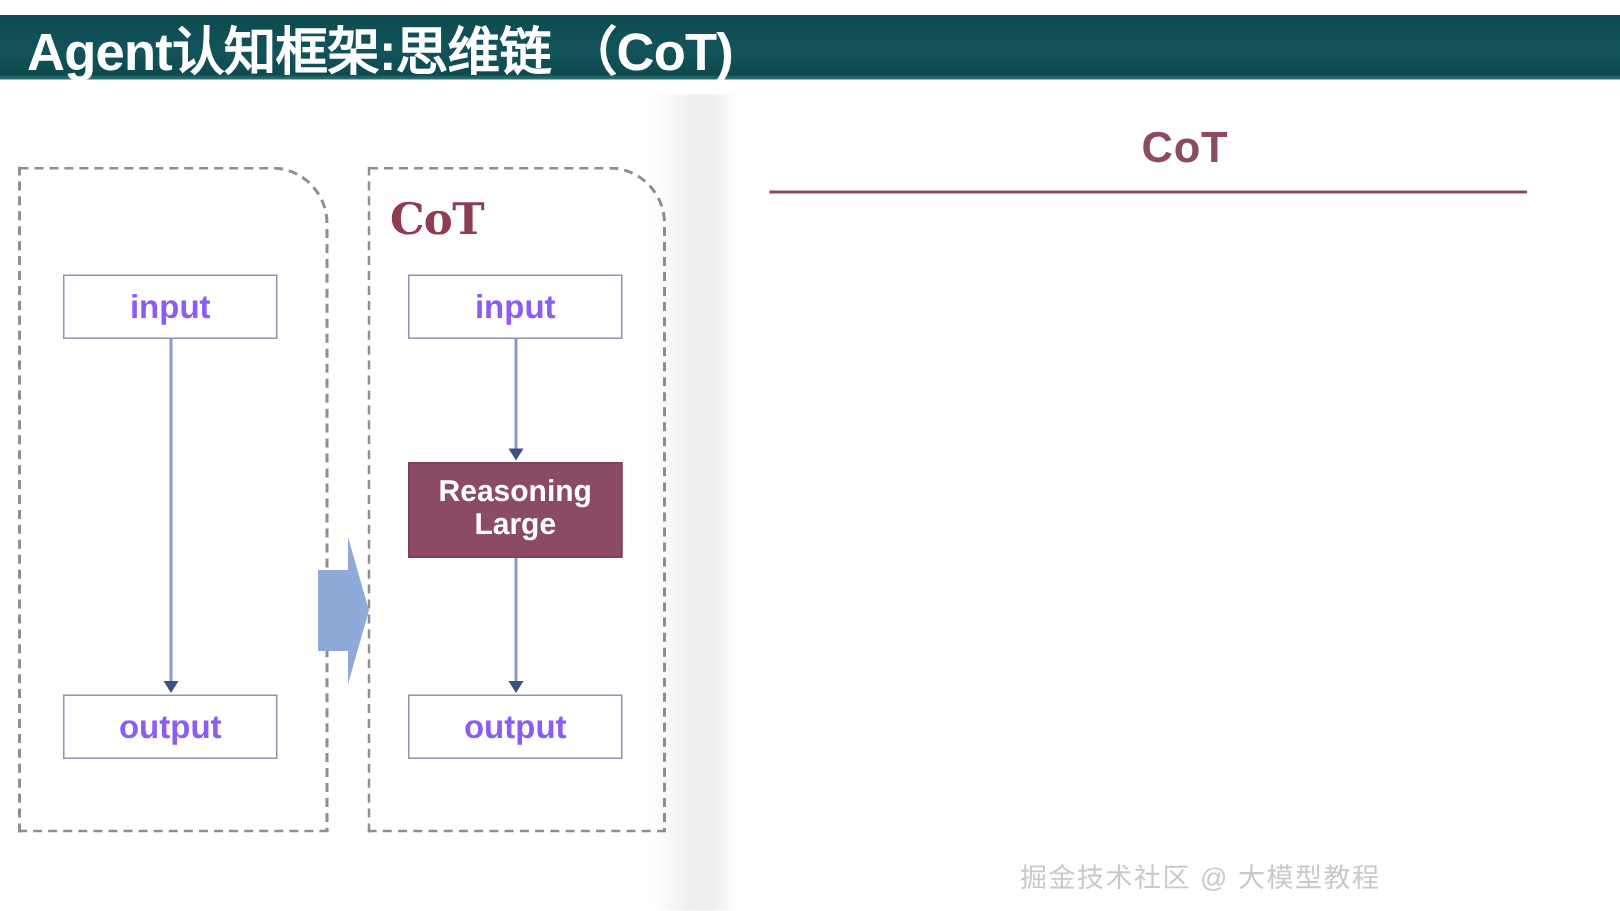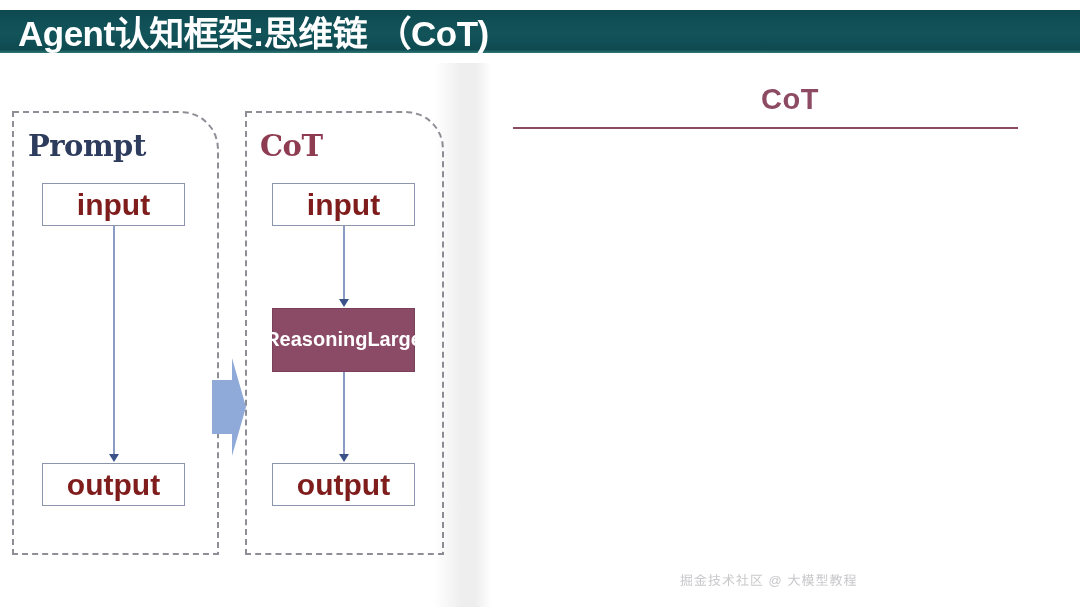--- a/index.html
+++ b/index.html
@@ -78,32 +78,33 @@
   .label-prompt { color: #2d3b5c; }
   .label-cot    { color: #8e3c52; }
 
   .node {
     position: absolute;
     background: #ffffff;
     border: 1.6px solid #8b96ad;
     display: flex;
     align-items: center;
     justify-content: center;
-    color: #7f1d1d;
-    font-size: 30px;
+    color: #8b5cf6;
+    font-size: 22px;
     font-weight: bold;
     box-sizing: border-box;
   }
   .node-reason {
     background: #8b4a66;
     border: 1.6px solid #7a3f59;
     color: #ffffff;
     font-size: 20px;
     line-height: 1.08;
     text-align: center;
+    flex-direction: column;
   }
 
   
   .p-input  { left: 42px;  top: 120px; width: 143px; height: 43px; }
   .p-output { left: 42px;  top: 400px; width: 143px; height: 43px; }
   
   .c-input  { left: 272px; top: 120px; width: 143px; height: 43px; }
   .c-reason { left: 272px; top: 245px; width: 143px; height: 64px; }
   .c-output { left: 272px; top: 400px; width: 143px; height: 43px; }
 
@@ -201,36 +202,35 @@
     background: #8d4a63;
   }
 
   
   .watermark {
     position: absolute;
     left: 680px;
     top: 570px;
     width: 380px;
     color: #c9c9cc;
-    font-size: 13px;
+    font-size: 18px;
     white-space: nowrap;
     letter-spacing: 1px;
   }
 </style>
 </head>
 <body>
 
 <div class="header-bar">
   <div class="header-title">Agent认知框架:思维链 （CoT)</div>
 </div>
 
 <div class="diagram">
 
   <div class="panel panel-prompt"></div>
-  <div class="panel-label label-prompt" style="left:28px; top:66px;">Prompt</div>
 
   <div class="node p-input">
     <span>input</span>
   </div>
   <div class="connector conn-p1"></div>
   <div class="arrowhead arrow-p1"></div>
   <div class="node p-output">
     <span>output</span>
   </div>
 

